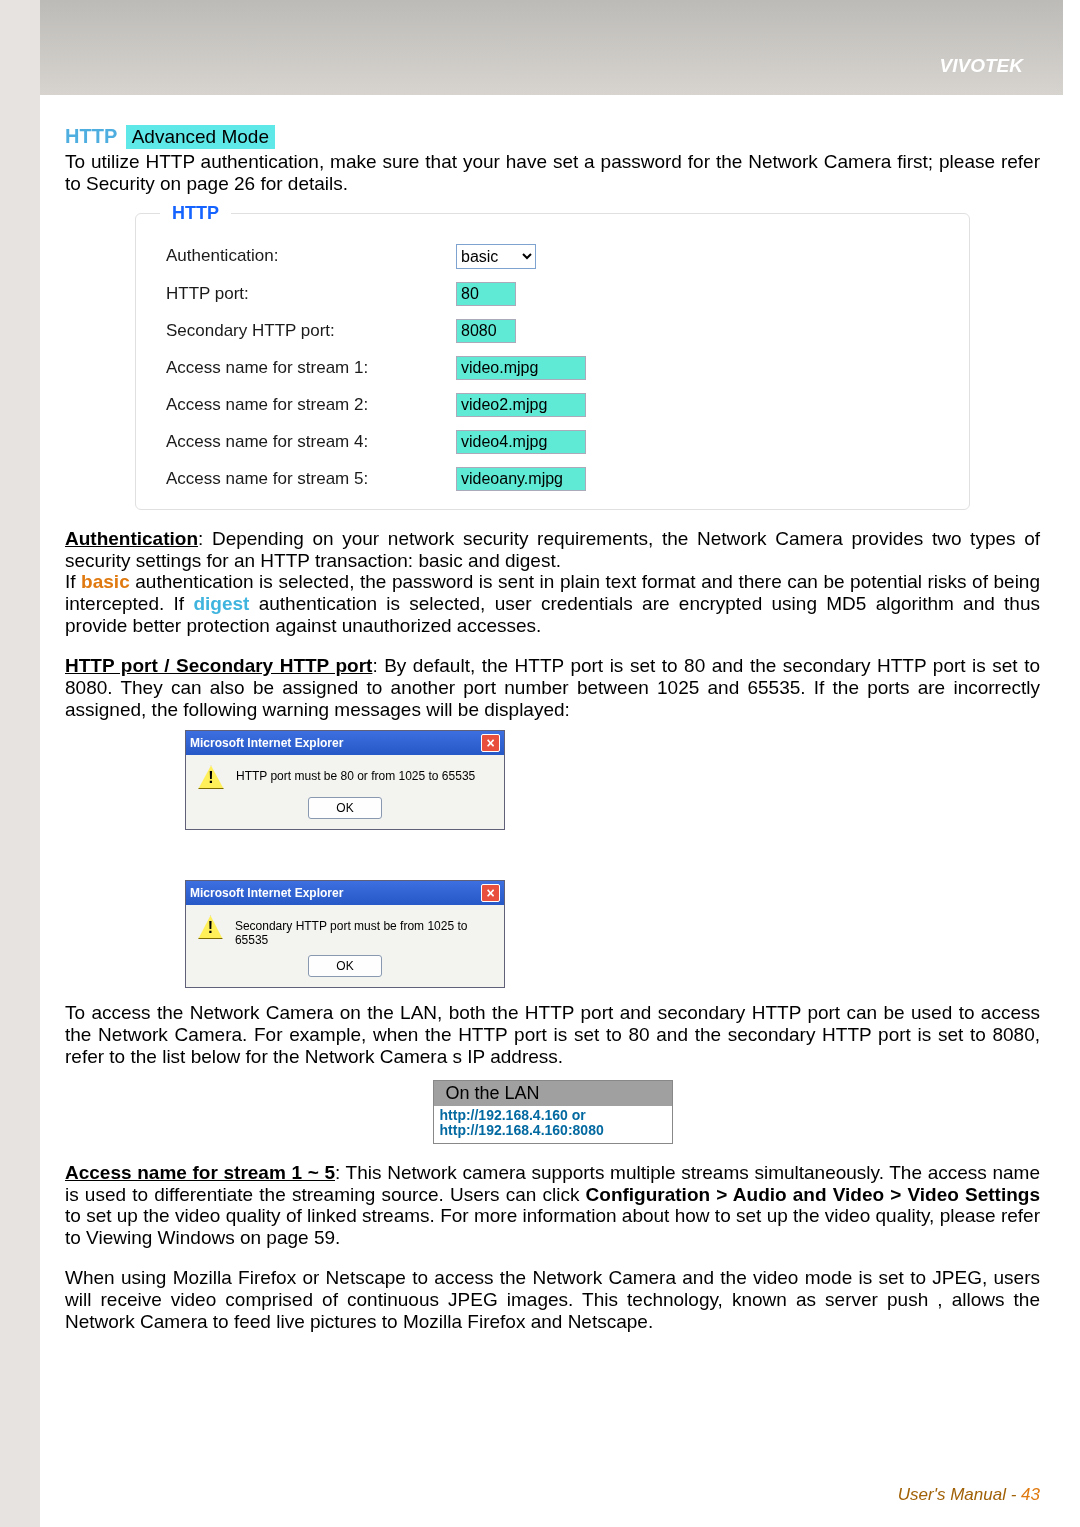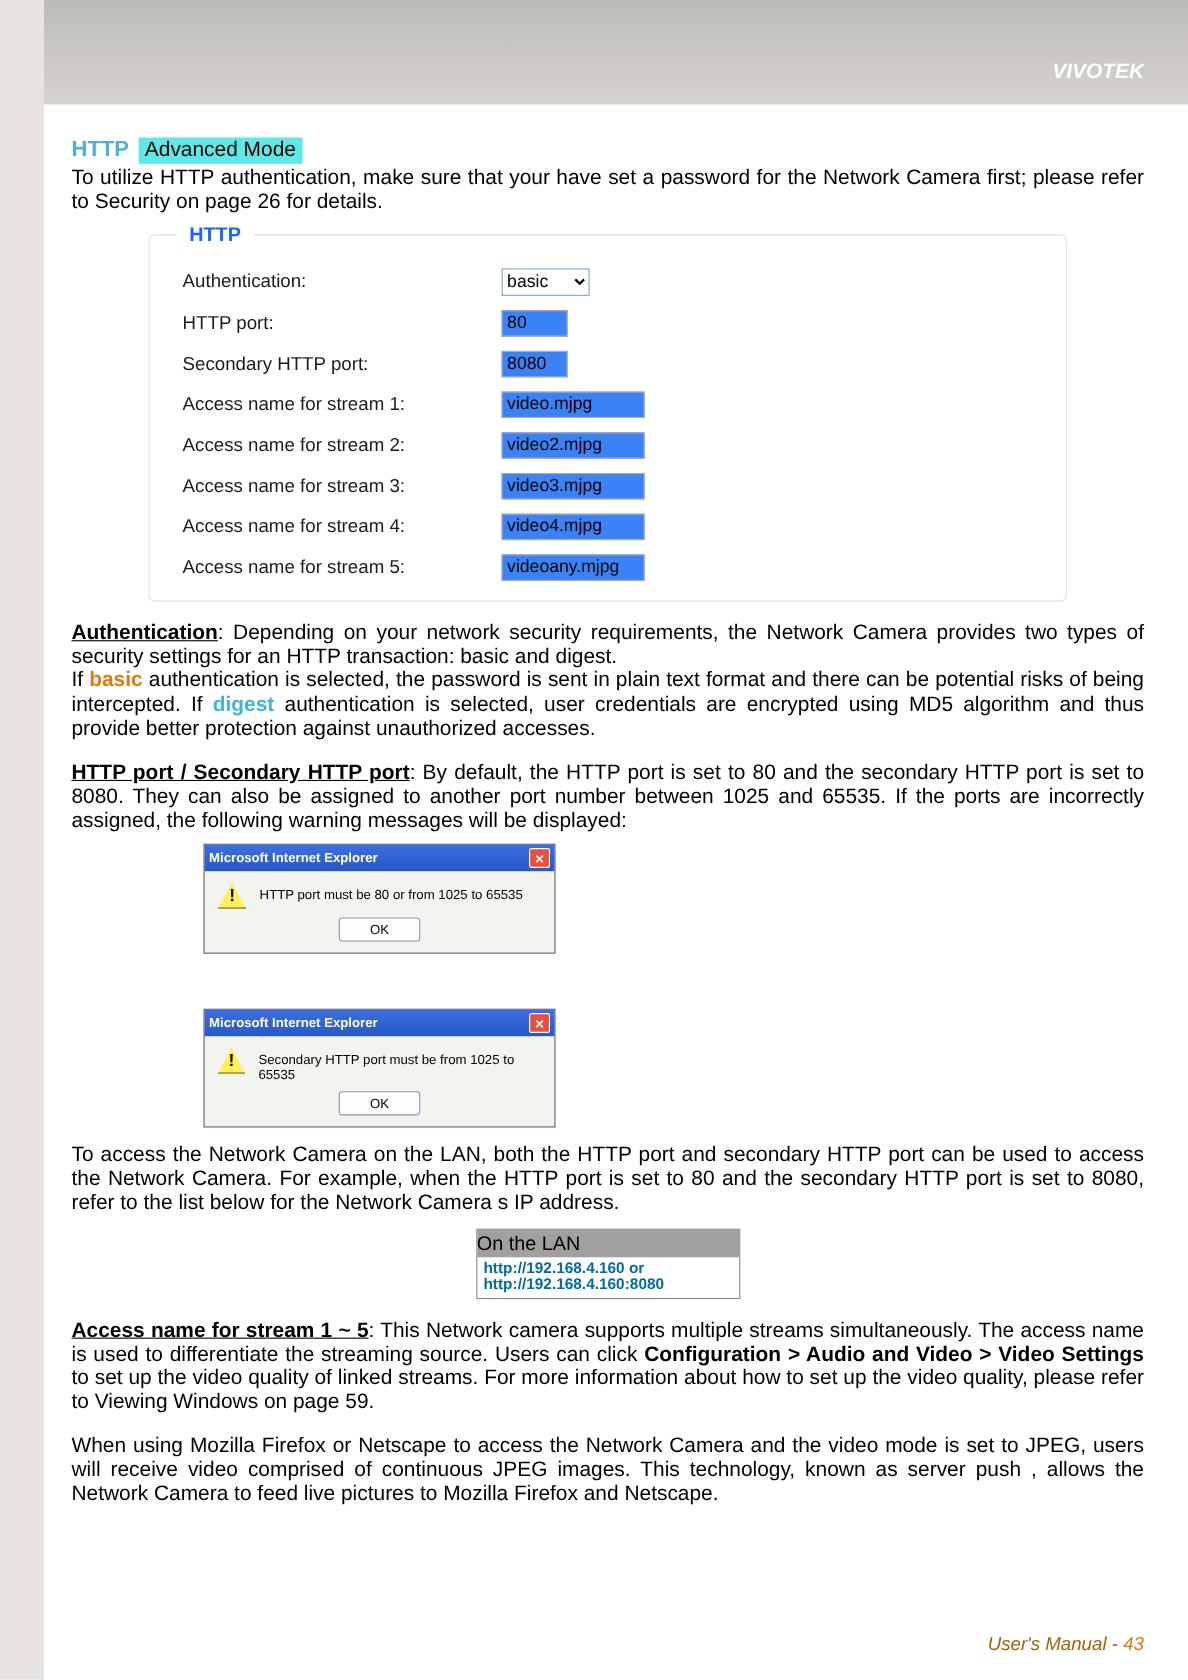--- a/index.html
+++ b/index.html
@@ -11,21 +11,21 @@
     position: relative;
   }
   .page-stripe {
     position: absolute;
     left: 0; top: 0;
     width: 40px; height: 1527px;
     background: #e6e3e0;
   }
   .hdr-band {
     position: absolute;
-    left: 40px; right: 0; top: 0;
+    left: 40px; right: 17px; top: 0;
     height: 95px;
     background: linear-gradient(#bdbbb7, #d7d4d0);
     text-align: center;
   }
   .hdr-brand {
     position: absolute;
     right: 40px; top: 55px;
     font-style: italic;
     font-weight: bold;
     font-size: 19px;
@@ -83,21 +83,21 @@
   }
   .row-label {
     width: 290px;
     color: #1a1a1a;
   }
   .row-input {
     border: 1px solid #aab;
     height: 24px;
     font-size: 16px;
     padding: 1px 4px;
-    background: #3b82f6;
+    background: #5eead4;
     width: 130px;
   }
   .row-select {
     border: 1px solid #7fa3d0;
     height: 25px;
     font-size: 16px;
     background: #fff;
     width: 80px;
   }
   .u { text-decoration: underline; font-weight: bold; }
@@ -170,21 +170,21 @@
     font-size: 12px;
     border-radius: 3px;
   }
   .lan-box {
     margin: 12px auto 18px auto;
     width: 240px;
     border: 1px solid #888;
   }
   .lan-head {
     background: #a0a0a0;
-    padding: 2px 0;
+    padding: 2px 12px;
     font-size: 18px;
     color: #000;
   }
   .lan-body {
     padding: 2px 6px 4px 6px;
     font-size: 14px;
     color: #0369a1;
     line-height: 1.1;
     font-weight: bold;
   }
@@ -246,24 +246,20 @@
       <span class="row-label">Secondary HTTP port:</span>
       <input class="row-input" style="width: 60px;" value="8080">
     </div>
     <div class="form-row">
       <span class="row-label">Access name for stream 1:</span>
       <input class="row-input" value="video.mjpg" style="">
     </div>
     <div class="form-row">
       <span class="row-label">Access name for stream 2:</span>
       <input class="row-input" value="video2.mjpg" style="">
-    </div>
-    <div class="form-row">
-      <span class="row-label">Access name for stream 3:</span>
-      <input class="row-input" value="video3.mjpg" style="">
     </div>
     <div class="form-row">
       <span class="row-label">Access name for stream 4:</span>
       <input class="row-input" value="video4.mjpg" style="">
     </div>
     <div class="form-row" style="margin-bottom:0">
       <span class="row-label">Access name for stream 5:</span>
       <input class="row-input" value="videoany.mjpg" style="">
     </div>
   </div>

